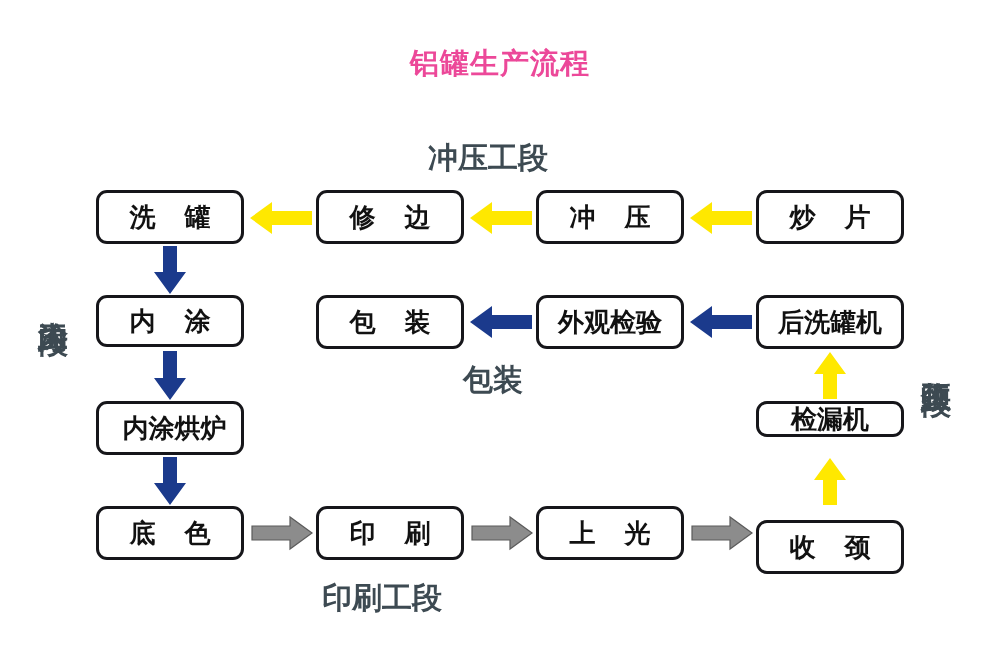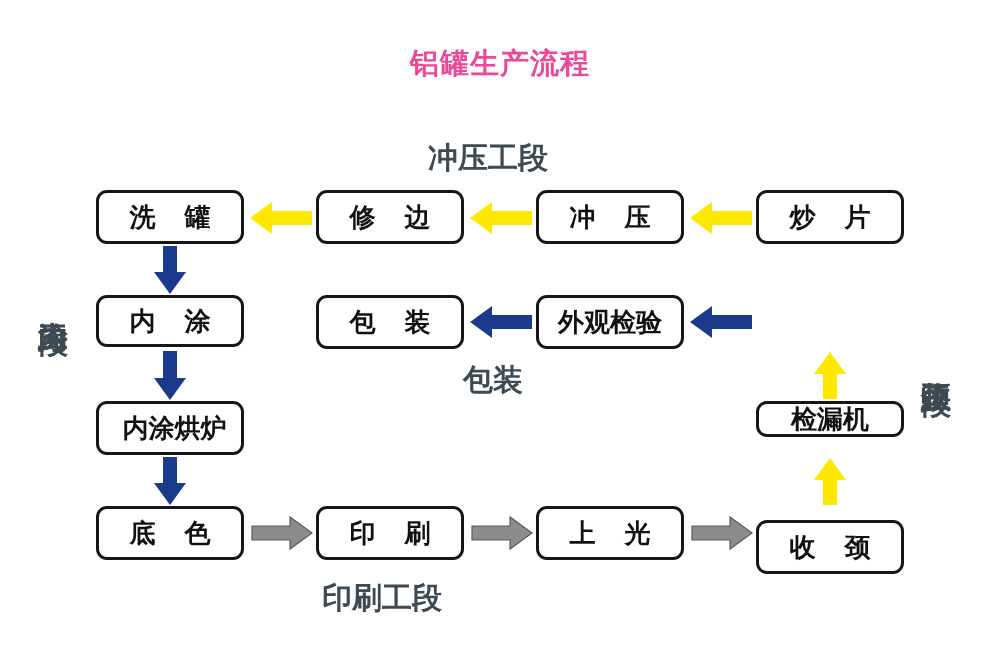--- a/index.html
+++ b/index.html
@@ -103,20 +103,21 @@
   <div class="node spaced" style="left:756px; top:190px; width:148px; height:54px;">炒 片</div>
 
   <div class="node spaced" style="left:536px; top:190px; width:148px; height:54px;">冲 压</div>
 
   <div class="node spaced" style="left:96px; top:295px; width:148px; height:52px;">内 涂</div>
 
   <div class="node spaced" style="left:316px; top:295px; width:148px; height:54px;">包 装</div>
 
   <div class="node" style="left:536px; top:295px; width:148px; height:54px;">外观检验</div>
 
+  <div class="node" style="left:756px; top:295px; width:148px; height:54px;">后洗罐机</div>
 
   <div class="node" style="left:96px; top:401px; width:148px; height:54px;padding-left:9px;">内涂烘炉</div>
 
   <div class="node" style="left:756px; top:401px; width:148px; height:36px;">检漏机</div>
 
   <div class="node spaced" style="left:96px; top:506px; width:148px; height:54px;">底 色</div>
 
   <div class="node spaced" style="left:316px; top:506px; width:148px; height:54px;">印 刷</div>
 
   <div class="node spaced" style="left:536px; top:506px; width:148px; height:54px;">上 光</div>

